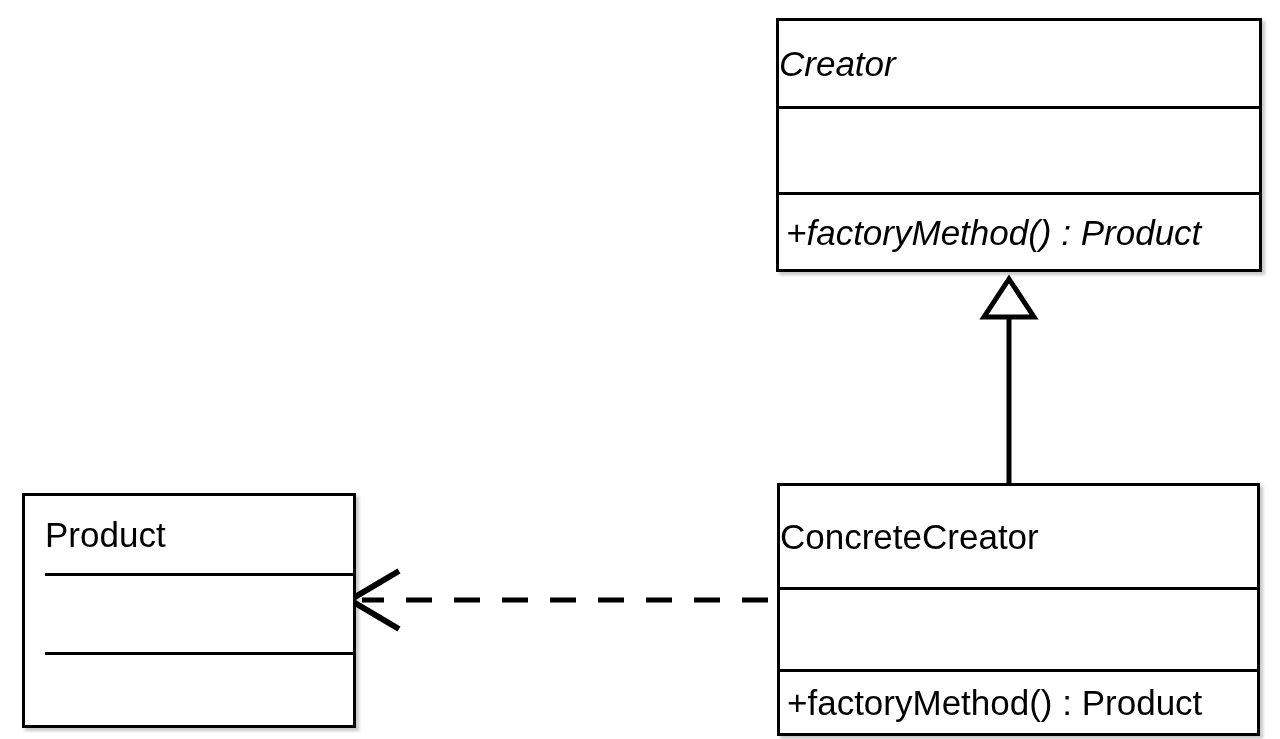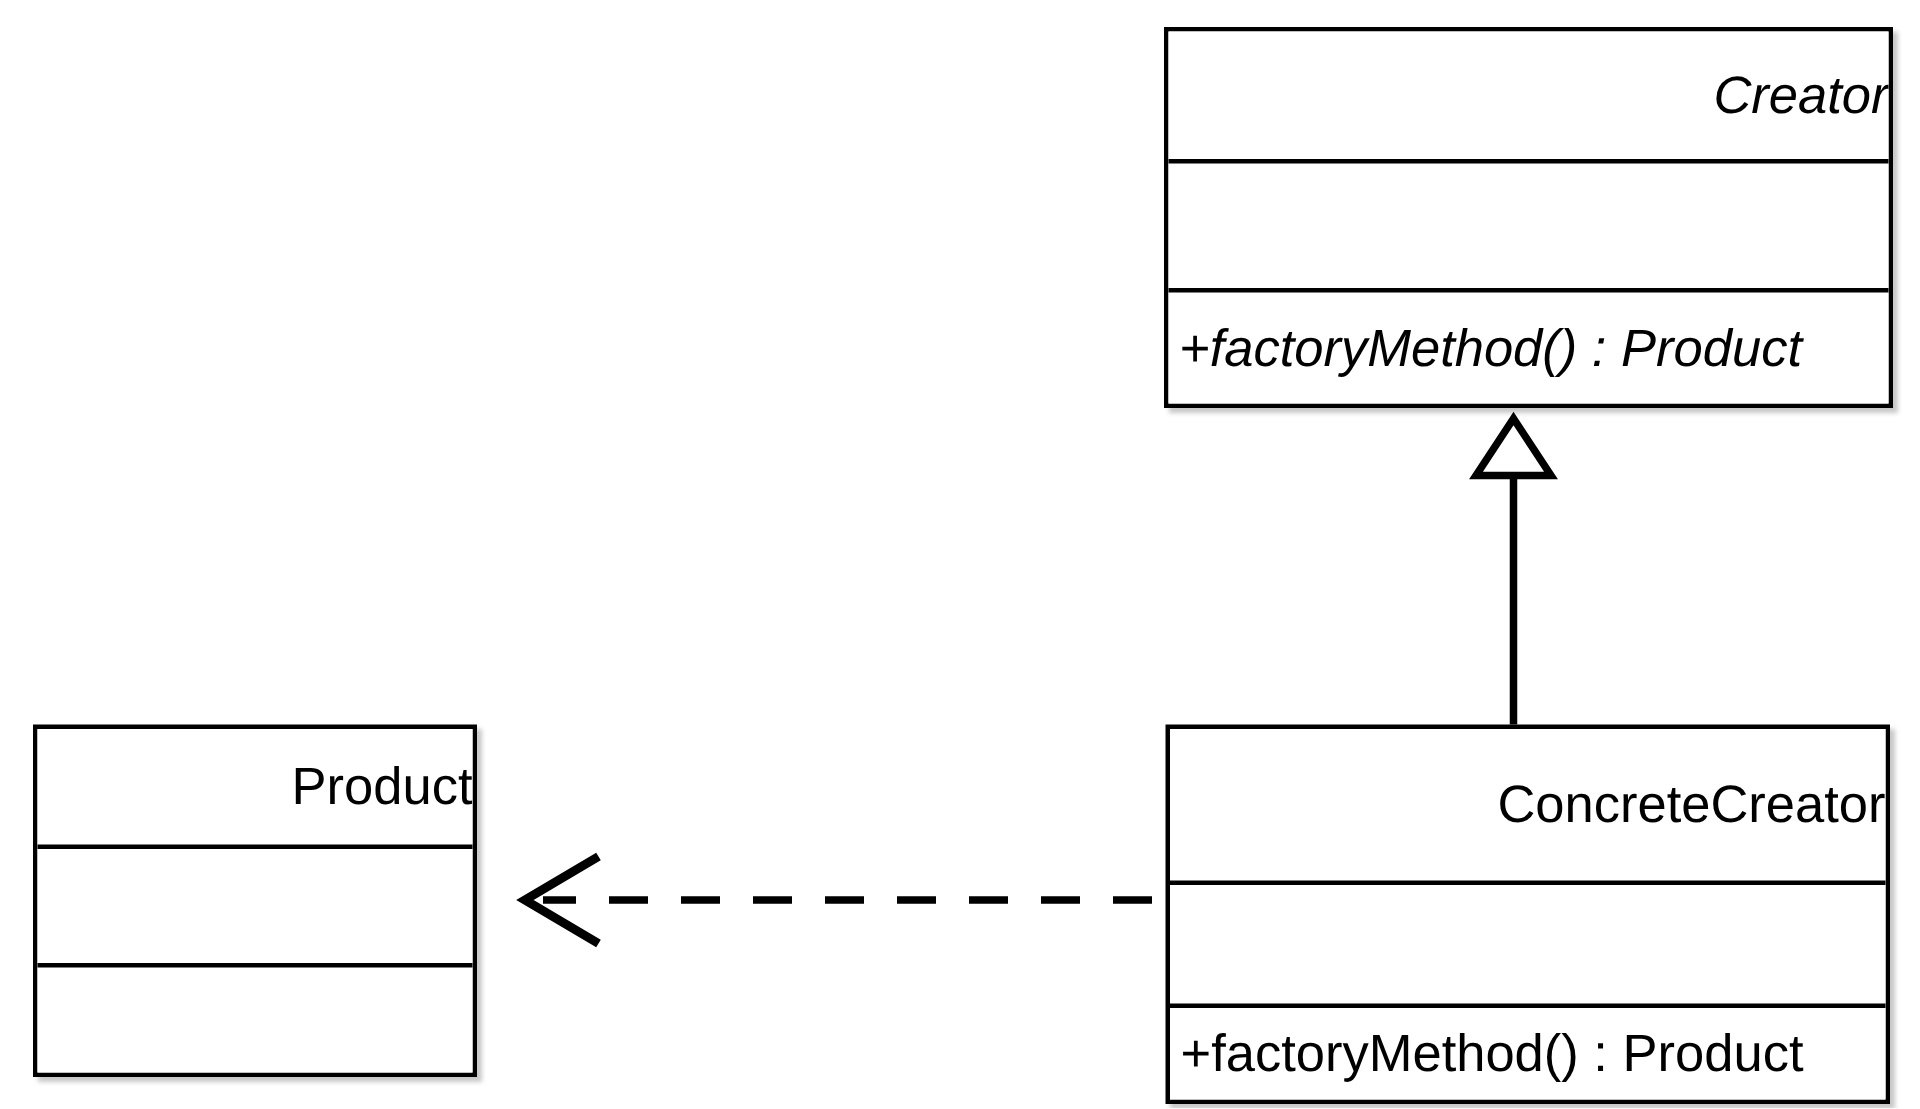--- a/index.html
+++ b/index.html
@@ -32,21 +32,22 @@
     z-index: 3;
   }
   .compartment {
     box-sizing: border-box;
     background: #ffffff;
     display: flex;
     align-items: center;
     overflow: hidden;
   }
   .compartment.name-cmp {
-    justify-content: flex-end;
+    justify-content: flex-start;
+    border-radius: 28px;
   }
   .compartment.attrs-cmp {
     border-top: 3px solid #000000;
   }
   .compartment.ops-cmp {
     border-top: 3px solid #000000;
     justify-content: flex-start;
     padding-left: 7px;
   }
   .class-name {
@@ -124,21 +125,21 @@
       <span class="class-name abstract">Creator</span>
     </div>
     <div class="compartment attrs-cmp" style="height:86px;">
       <span class="operation"></span>
     </div>
     <div class="compartment ops-cmp" style="flex:1 1 auto;">
       <span class="operation abstract">+factoryMethod() : Product</span>
     </div>
   </div>
 
-  <div class="uml-class" style="left:22px; top:483px; width:296px; height:235px;">
+  <div class="uml-class" style="left:22px; top:493px; width:334px; height:235px;padding-left:20px;">
     <div class="compartment name-cmp" style="height:77px;">
       <span class="class-name">Product</span>
     </div>
     <div class="compartment attrs-cmp" style="height:79px;">
       <span class="operation"></span>
     </div>
     <div class="compartment ops-cmp" style="flex:1 1 auto;">
       <span class="operation"></span>
     </div>
   </div>

